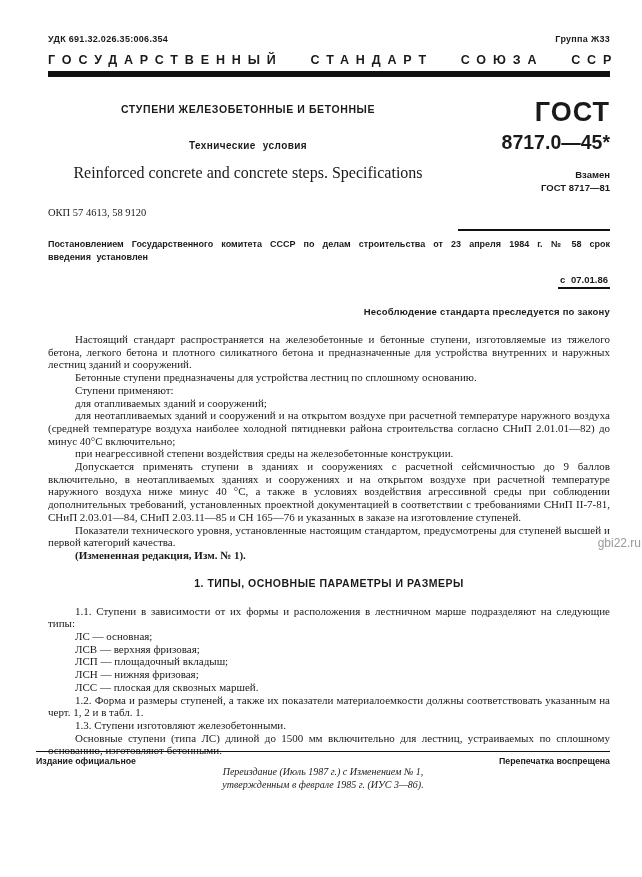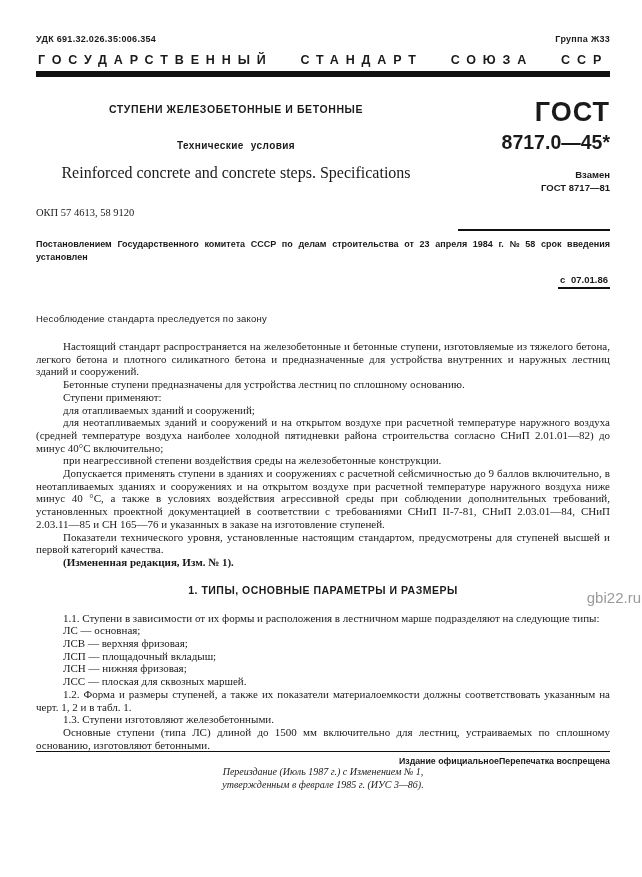--- a/index.html
+++ b/index.html
@@ -9,21 +9,21 @@
     width: 642px;
     height: 877px;
     margin: 0 auto;
     background: #ffffff;
     color: #1a1a1a;
     overflow: hidden;
     font-family: "Liberation Serif", serif;
   }
   .inner {
     position: absolute;
-    left: 36px;
+    left: 48px;
     right: 32px;
     top: 34px;
   }
   
   .hdr-row {
     display: flex;
     justify-content: space-between;
     font-family: "Liberation Sans", sans-serif;
     font-weight: bold;
     font-size: 9px;
@@ -110,24 +110,24 @@
   .date-row span {
     display: inline-block;
     font-family: "Liberation Sans", sans-serif;
     font-weight: bold;
     font-size: 9.5px;
     word-spacing: 3px;
     border-bottom: 2.5px solid #111;
     padding: 0 2px 2px 2px;
   }
   .law-line {
-    margin-top: 24px;
-    text-align: left;
-    font-family: "Liberation Sans", sans-serif;
-    font-weight: normal;
+    margin-top: 17px;
+    text-align: right;
+    font-family: "Liberation Sans", sans-serif;
+    font-weight: bold;
     font-size: 9.5px;
     letter-spacing: 0.2px;
   }
   
   .body-text { margin-top: 16px; }
   .bp {
     font-size: 11px;
     line-height: 12.7px;
     text-align: justify;
     text-indent: 27px;
@@ -144,40 +144,40 @@
   
   .footer {
     position: absolute;
     left: 36px;
     right: 32px;
     top: 751px;
   }
   .footer-rule { border-top: 1.5px solid #111; }
   .footer-row {
     display: flex;
-    justify-content: flex-end;
+    justify-content: space-between;
     margin-top: 4px;
     font-family: "Liberation Sans", sans-serif;
     font-weight: bold;
     font-size: 8.8px;
   }
   .reissue {
     text-align: center;
     font-style: italic;
     font-size: 10px;
     line-height: 13px;
     margin-top: -1px;
   }
   
   .watermark {
     position: absolute;
     right: 1px;
-    top: 589px;
-    font-family: "Liberation Sans", sans-serif;
-    font-size: 15px;
+    top: 536px;
+    font-family: "Liberation Sans", sans-serif;
+    font-size: 12px;
     color: #9a9a9a;
   }
 </style>
 </head>
 <body>
 
 <div class="page">
   <div class="inner">
 
     <div class="hdr-row">

